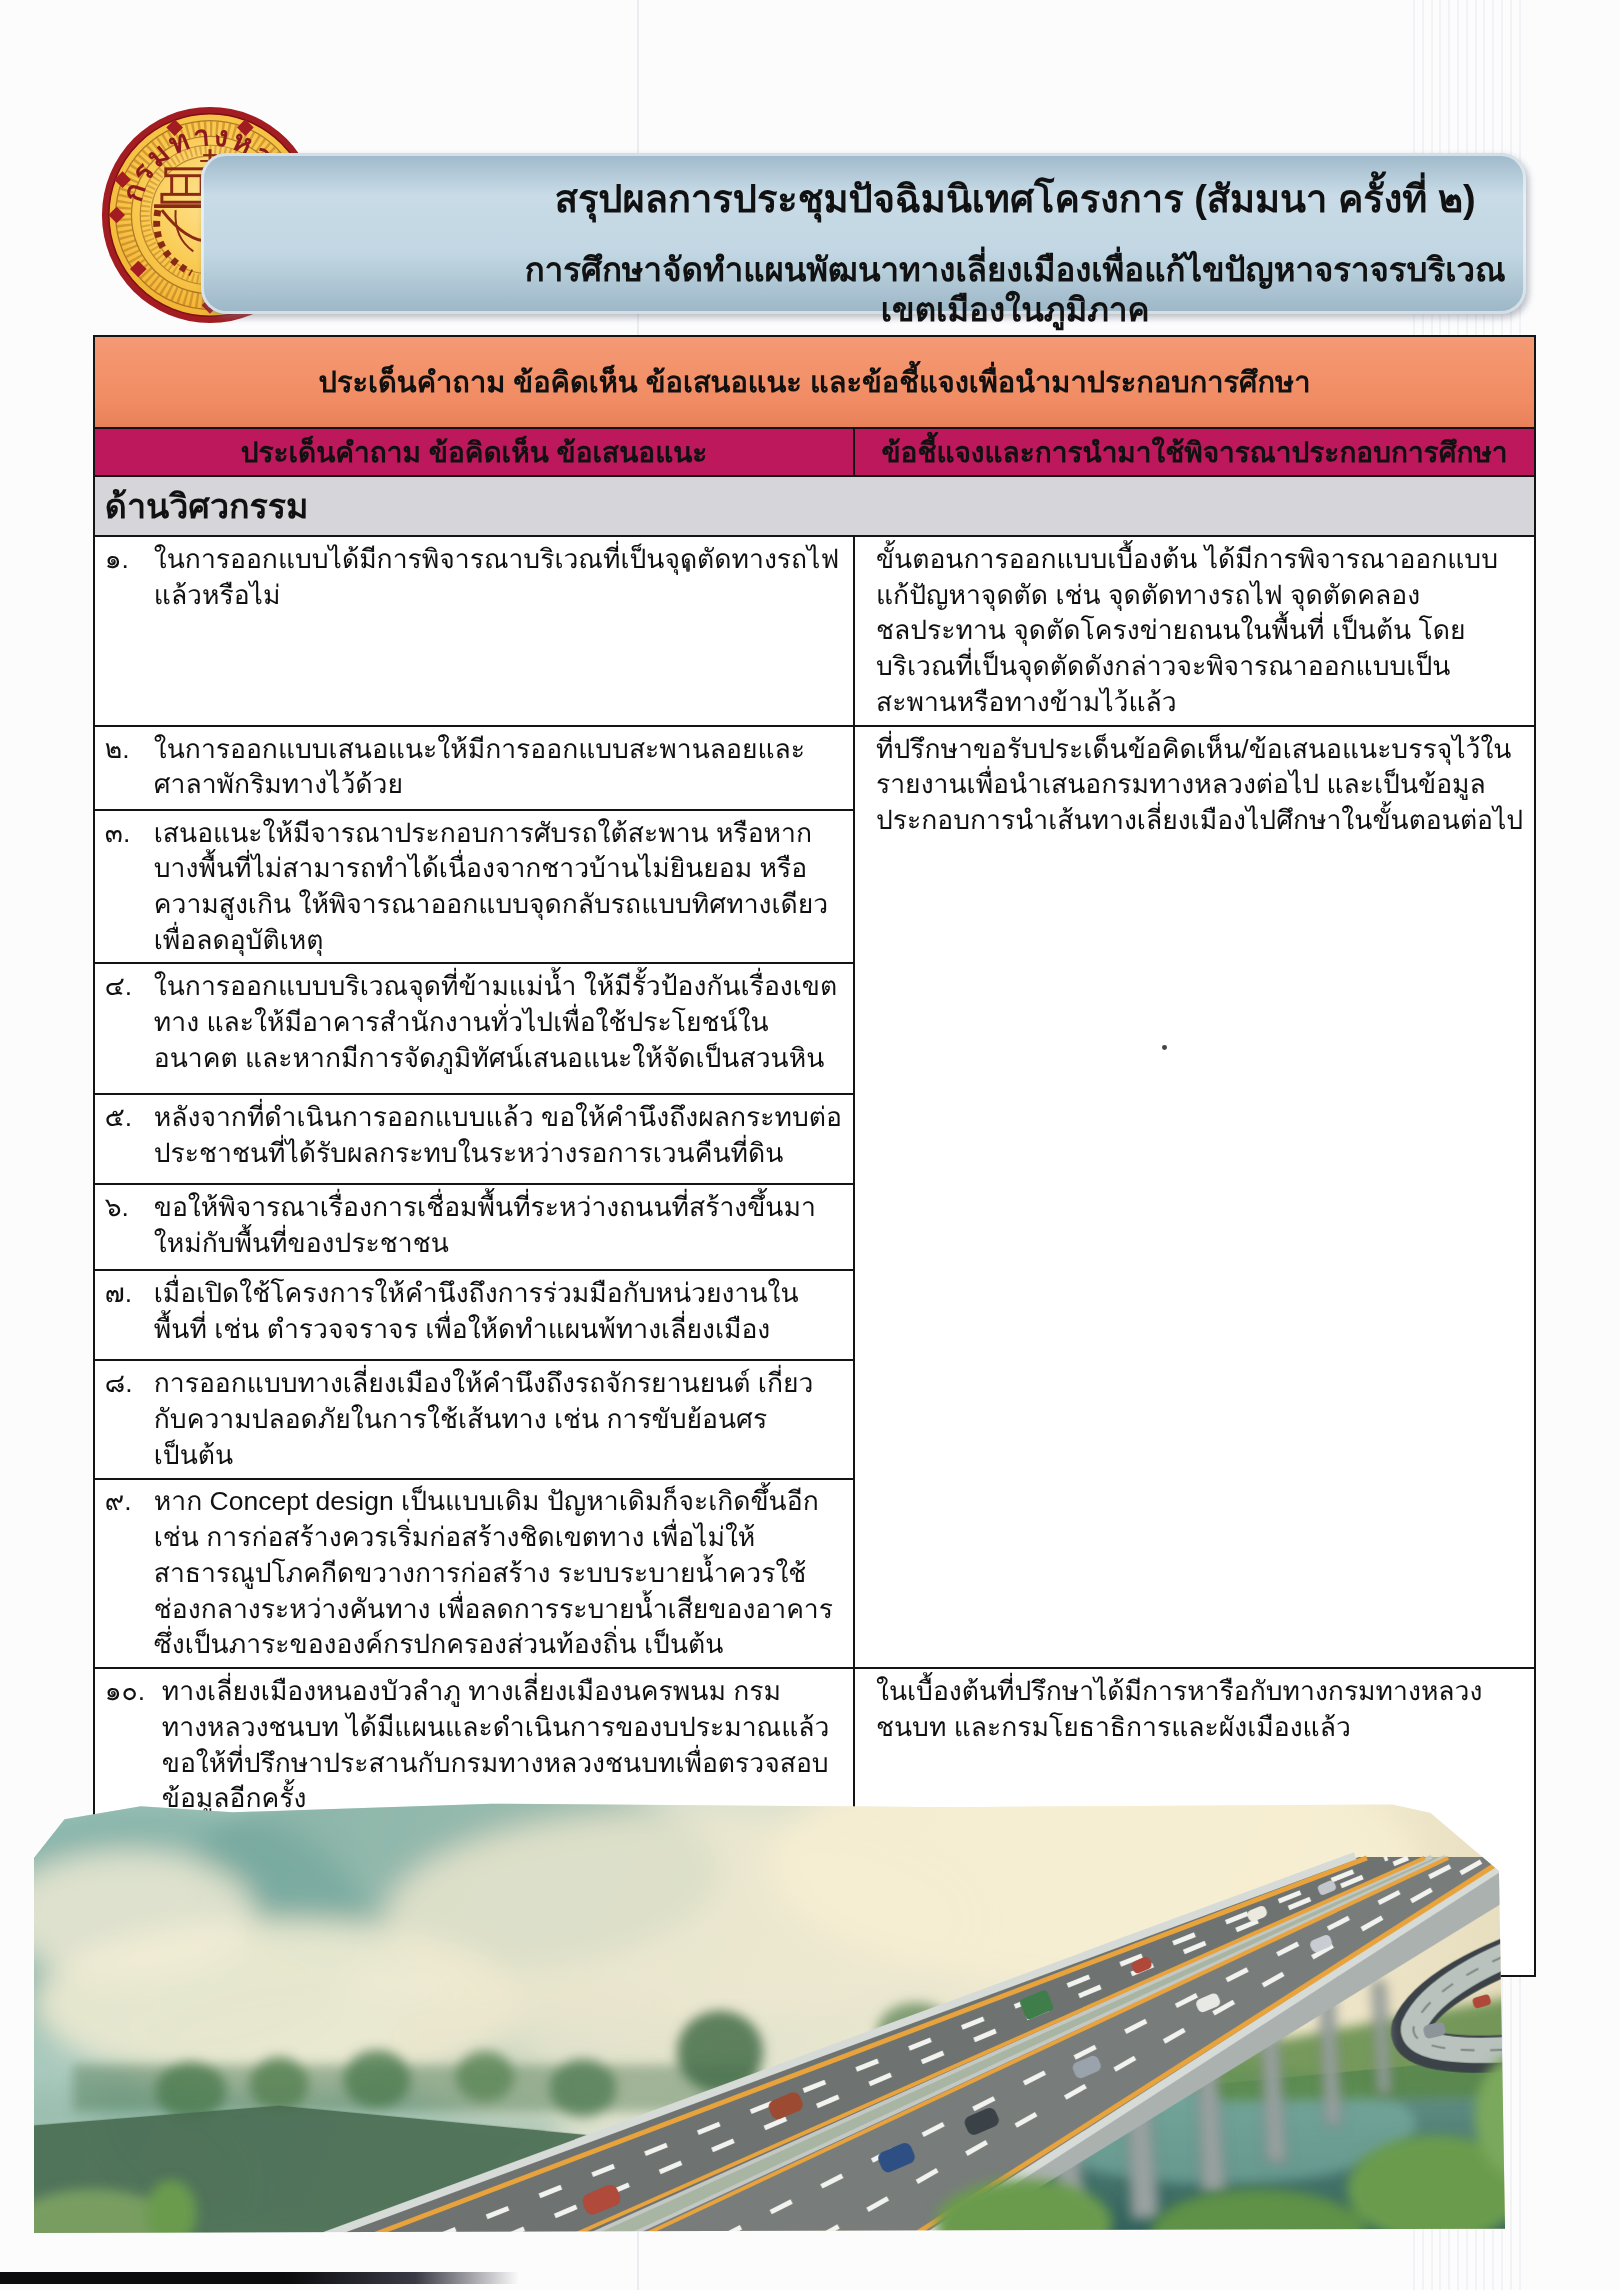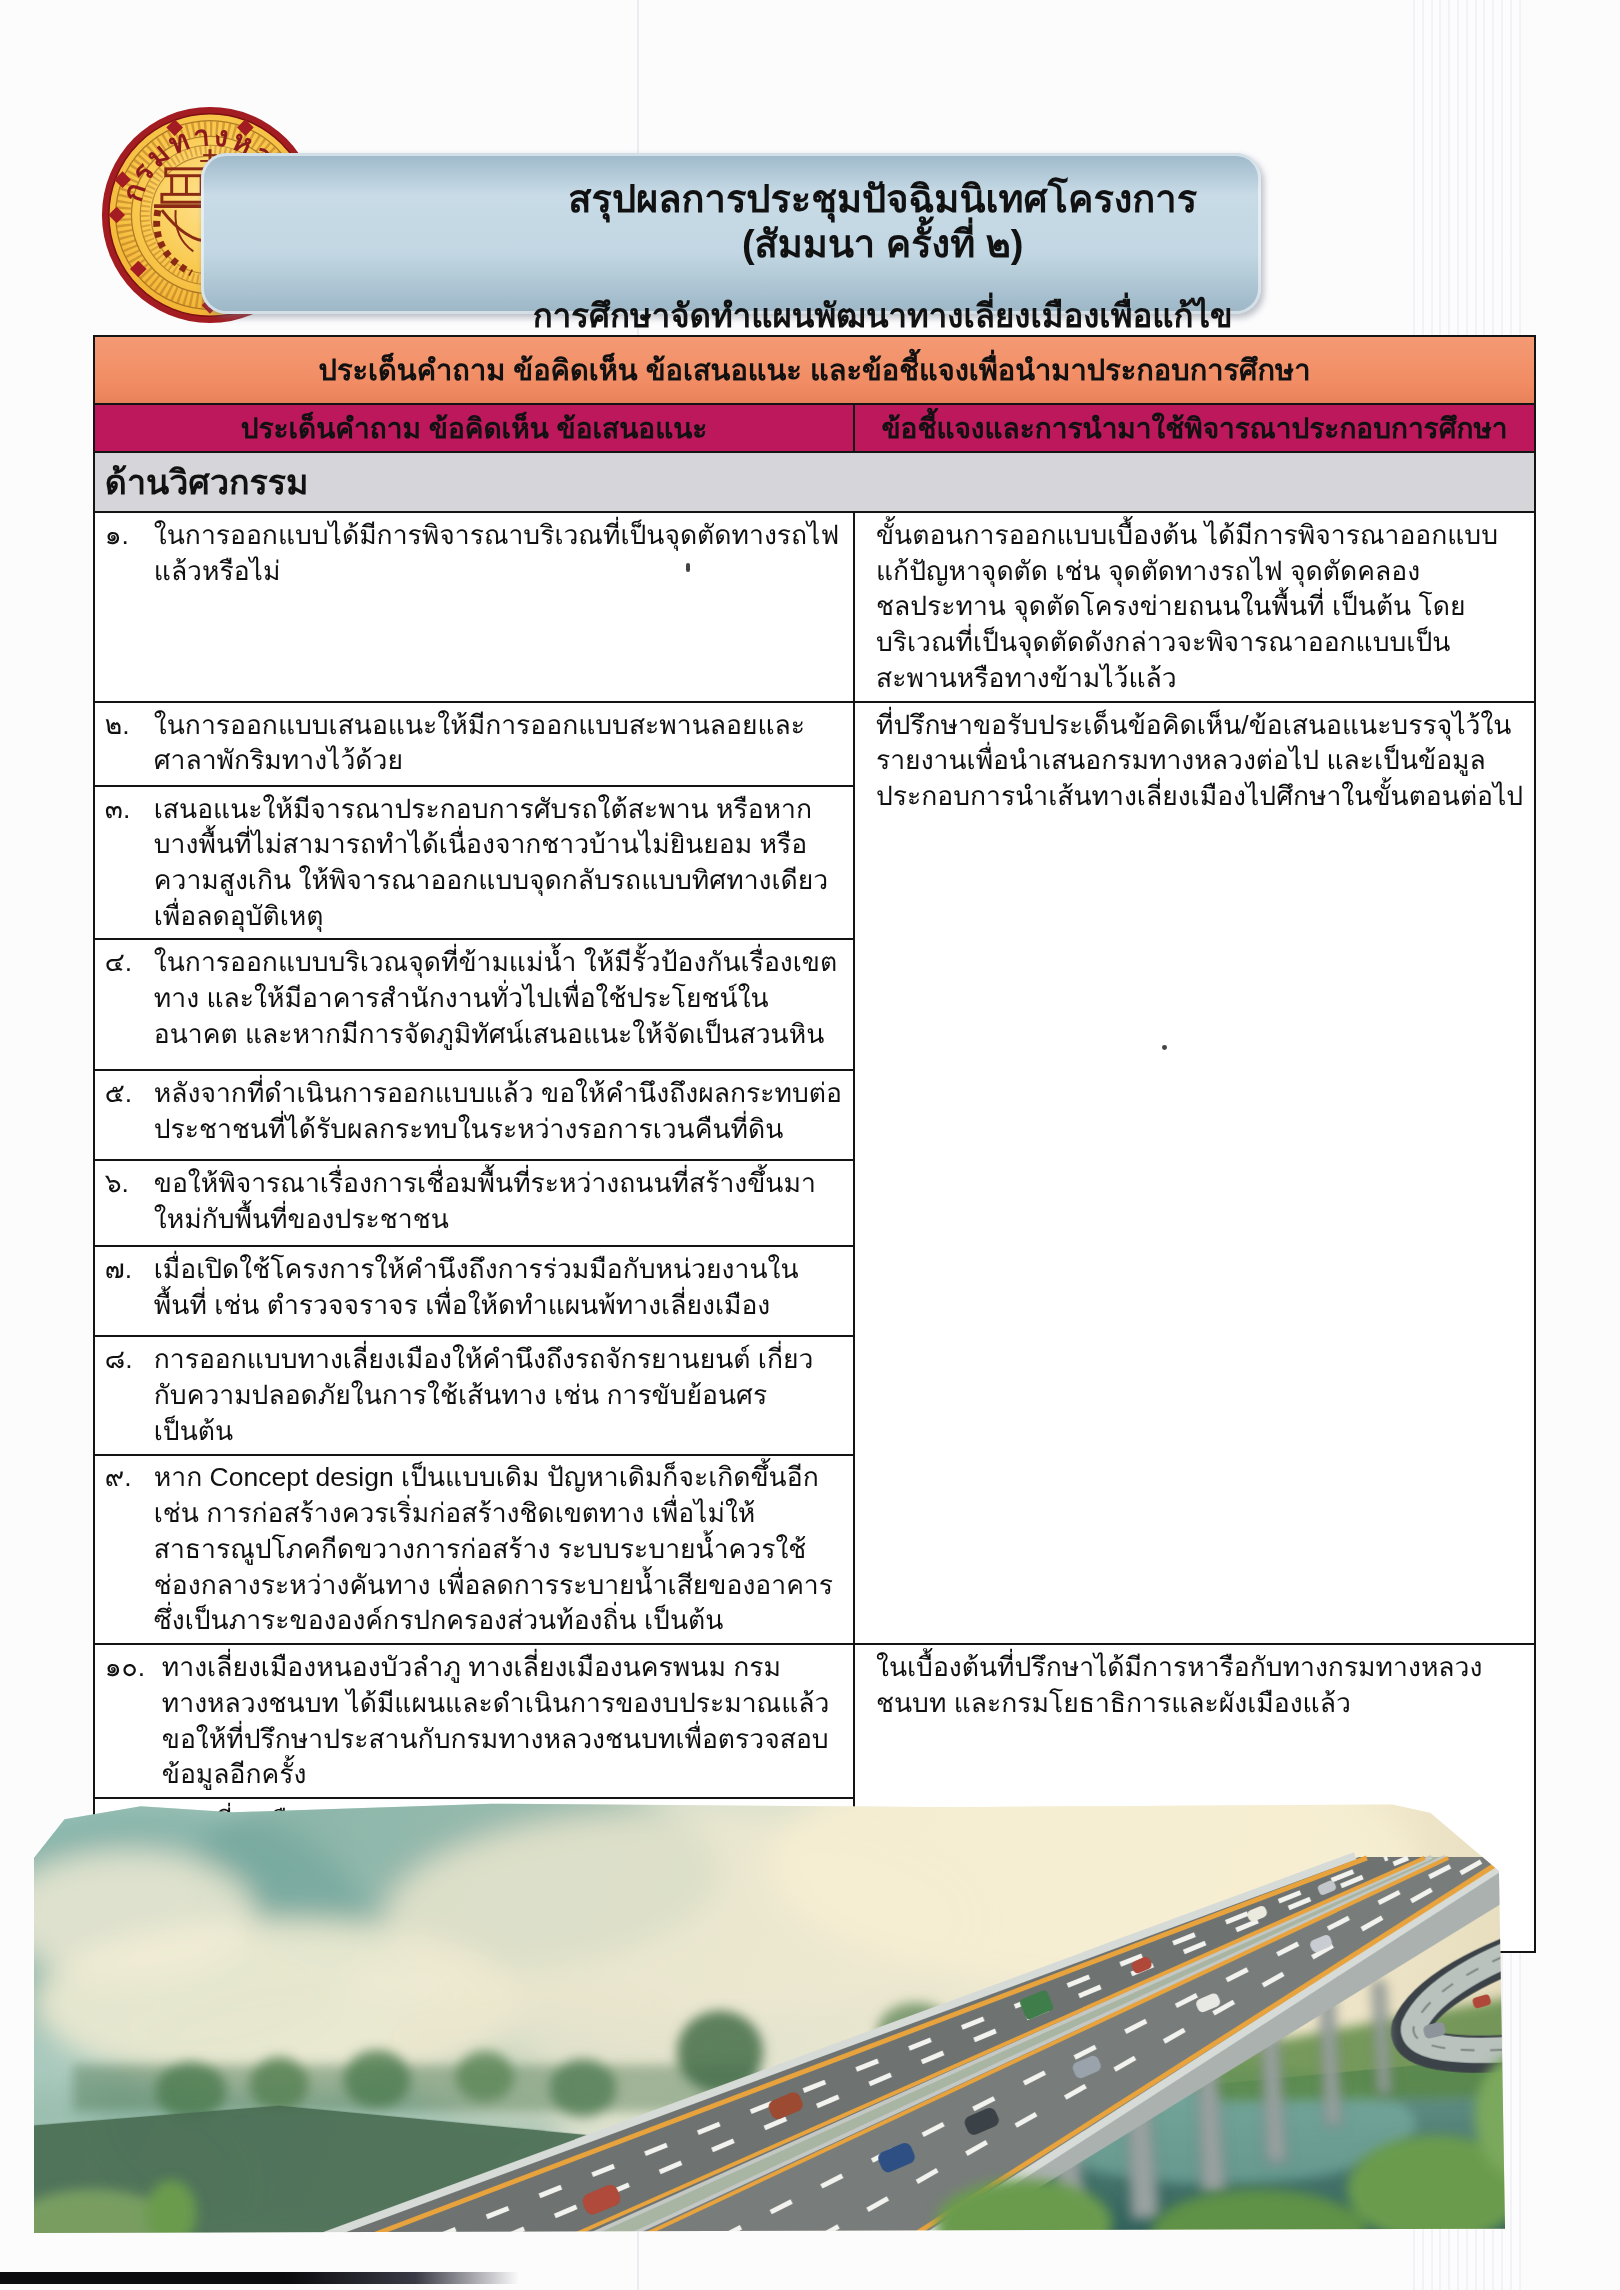--- a/index.html
+++ b/index.html
@@ -7,36 +7,36 @@
         font-family:"Liberation Sans","DejaVu Sans",sans-serif;color:#111;}
   
   .scanline-v{position:absolute;top:0;bottom:0;width:2px;background:rgba(160,165,185,.18);}
   .scan-streaks{position:absolute;top:0;bottom:0;left:1413px;width:108px;
         background:repeating-linear-gradient(90deg,rgba(150,160,190,.10) 0 2px,rgba(255,255,255,0) 2px 8.8px);}
   .bottom-strip{position:absolute;left:0;top:2272px;width:519px;height:11.8px;
         background:linear-gradient(90deg,#0c0c0e 0 55%,#3a3a46 80%,rgba(60,60,70,0));}
   .speck{position:absolute;background:#444;border-radius:50%;}
 
   
-  .banner{position:absolute;left:201px;top:153px;width:1060px;height:161px;border-radius:25.5px;
+  .banner{position:absolute;left:201px;top:153px;width:1325px;height:161px;border-radius:25.5px;
         background:linear-gradient(180deg,#9db8c9 0%,#c8dbe7 26%,#c2d7e3 62%,#9cb6c6 100%);
         box-shadow:2.9px 3.9px 5.9px rgba(110,120,135,.45), inset 0 0 0 2.9px rgba(255,255,255,.55);
         padding:23.5px 19.6px 0 323px;box-sizing:border-box;text-align:center;}
   .banner .t1{font-size:38px;font-weight:700;line-height:1.2;}
   .banner .t2{font-size:33px;font-weight:700;margin-top:28px;line-height:1.2;}
 
   
   .seal{position:absolute;left:99px;top:104px;width:222px;height:222px;}
 
   
   table.qa{position:absolute;left:93px;top:335px;width:1441px;border-collapse:collapse;table-layout:fixed;}
   table.qa td{border:2px solid #141414;vertical-align:top;box-sizing:border-box;}
   table.qa{border:2.9px solid #141414;}
   td.banner-row{background:linear-gradient(180deg,#f49a74 0%,#f18c64 70%,#e8815a 100%);
-        height:68px;text-align:center;vertical-align:middle !important;
+        height:92px;text-align:center;vertical-align:middle !important;
         font-size:29px;font-weight:700;border-bottom-width:2.9px !important;}
   td.colhead{background:#be185d;height:43px;text-align:center;vertical-align:middle !important;
         font-size:28px;font-weight:700;}
   td.section{background:#d6d6da;height:45px;font-size:34px;font-weight:700;
         padding:2px 9.8px;vertical-align:middle !important;border-bottom-width:2.9px !important;}
   td.q,td.a{font-size:26.5px;line-height:1.35;padding:4.9px 9.8px 3.9px 9.8px;background:#fff;}
   .qrow{display:flex;}
   .qno{flex:0 0 49px;}
   .qtext{flex:1;}
   td.a{padding-left:21px;}

